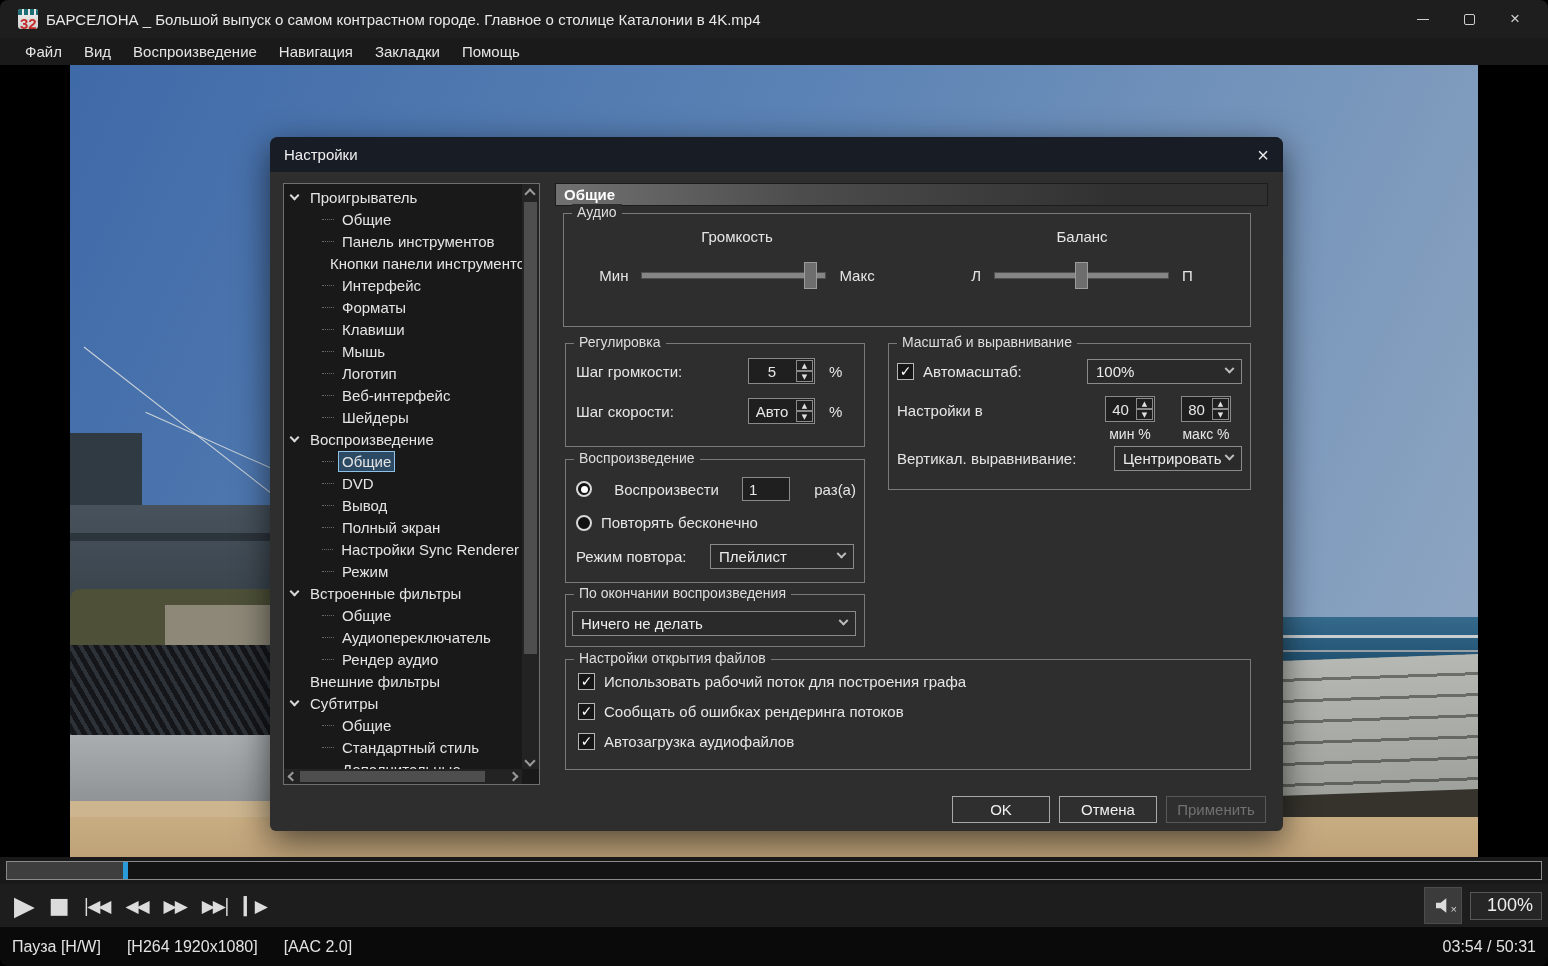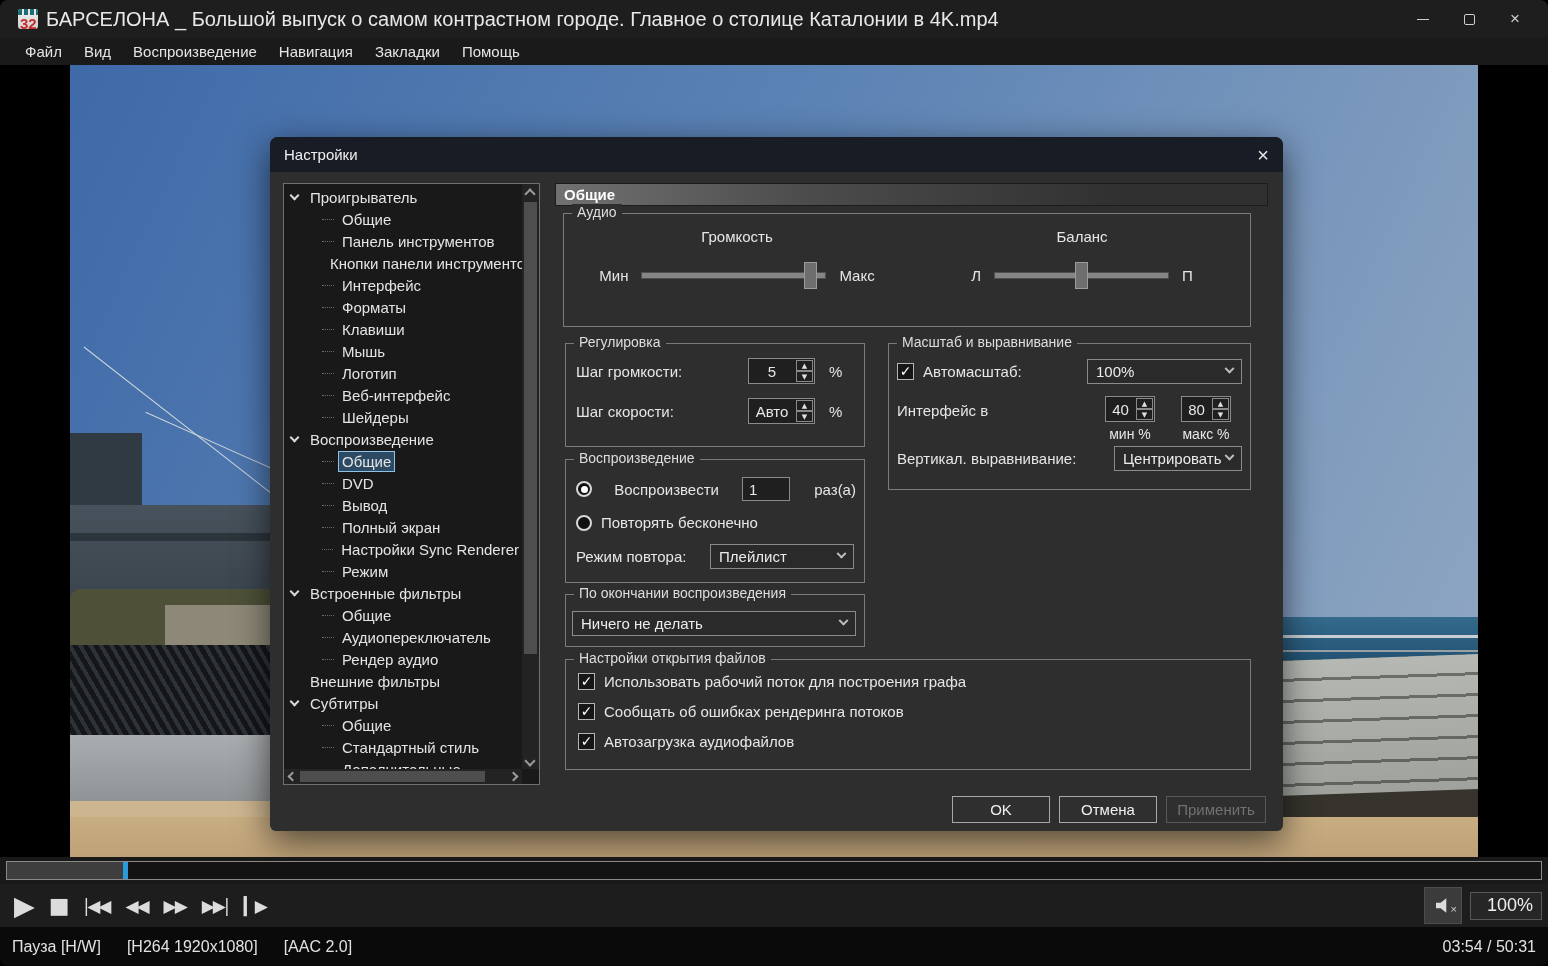--- a/index.html
+++ b/index.html
@@ -8,21 +8,21 @@
           font-family:"Liberation Sans",sans-serif;color:#e6e6e6;border-radius:8px;}
 
   
   .titlebar{position:absolute;left:0;top:0;width:100%;height:38px;background:#1e1e1e;
             display:flex;align-items:center;padding:0 10px;}
   .app-icon{width:20px;height:20px;border-radius:3px;background:linear-gradient(#f2f2f2,#cfcfcf);
             position:relative;margin:0 8px 0 8px;flex:0 0 auto;overflow:hidden;}
   .app-icon::before{content:"";position:absolute;left:0;top:0;right:0;height:6px;
             background:repeating-linear-gradient(90deg,#1d6e74 0 4px,#e8e8e8 4px 6px);}
   .app-badge{position:absolute;left:2px;bottom:0;font-size:15px;font-weight:bold;color:#c42b2b;line-height:11px;}
-  .win-title{font-size:20px;color:#e8e8e8;white-space:nowrap;overflow:hidden;}
+  .win-title{font-size:15px;color:#e8e8e8;white-space:nowrap;overflow:hidden;}
   .win-controls{margin-left:auto;display:flex;align-items:center;}
   .wbtn{width:46px;height:38px;display:flex;align-items:center;justify-content:center;color:#cfcfcf;font-size:17px;}
   .min-glyph{display:inline-block;width:12px;border-top:1.5px solid #cfcfcf;}
   .max-glyph{display:inline-block;width:11px;height:11px;border:1.5px solid #cfcfcf;border-radius:2px;}
 
   .menubar{position:absolute;left:0;top:38px;width:100%;height:27px;background:#1a1a1a;
            display:flex;align-items:flex-start;padding-left:14px;}
   .menu-item{font-size:15px;color:#e4e4e4;padding:0 11px;line-height:27px;}
 
   
@@ -411,21 +411,21 @@
         <span class="checkbox">
             <span>✓</span>
           </span>
         <span style="margin-left:9px;flex:1;">Автомасштаб:</span>
         <div class="dropdown" style="width:155px;">
           <span>100%</span>
           <span class="chev"></span>
         </div>
       </div>
       <div class="frow" style="margin:12px 8px 0 8px;align-items:flex-start;">
-        <span style="flex:1;margin-top:6px;">Интерфейс в</span>
+        <span style="flex:1;margin-top:6px;">Настройки в</span>
         <div style="width:72px;text-align:center;">
           <div class="spinbox" style="width:50px;margin:0 auto;">
             <span class="spin-val narrow">40</span>
             <span class="spin-btns">
                 <span class="spin-btn">▲</span>
                 <span class="spin-btn">▼</span>
               </span>
           </div>
           <div style="font-size:14px;margin-top:4px;">мин %</div>
         </div>

